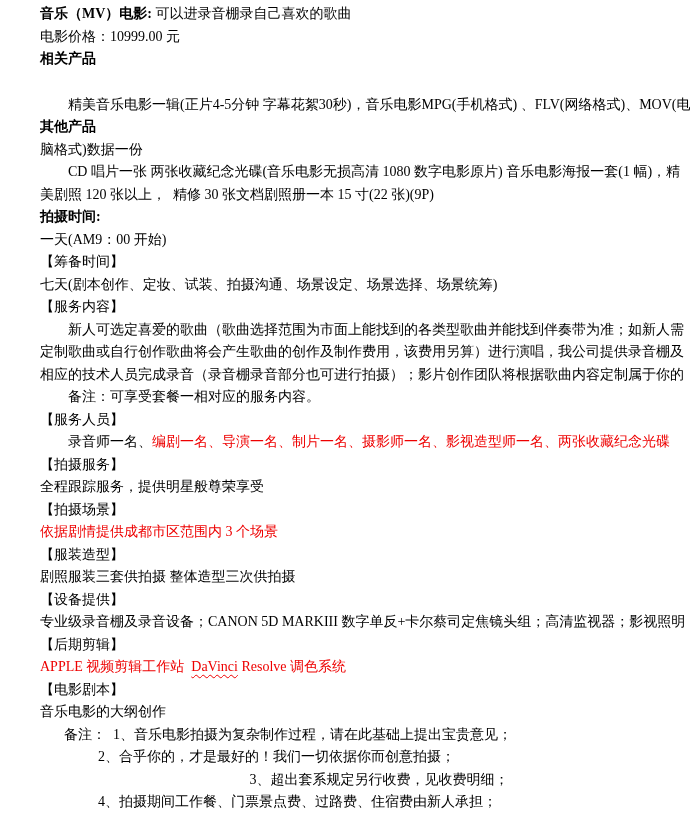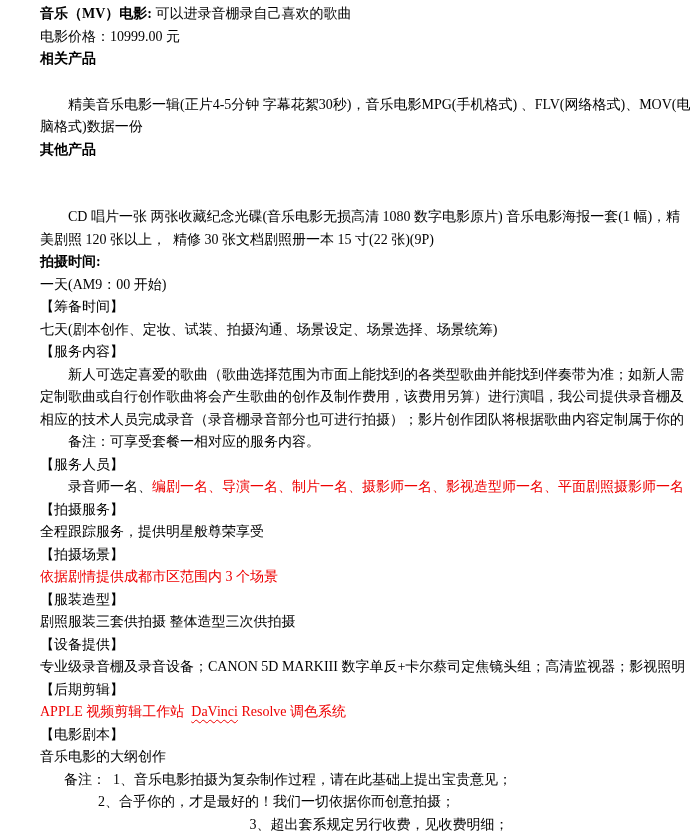--- a/index.html
+++ b/index.html
@@ -41,35 +41,35 @@
 </style>
 </head>
 <body>
 
 <div class="page">
   <div class="doc" id="doc">
       <div class="line"><span class="b">音乐（MV）电影: </span><span>可以进录音棚录自己喜欢的歌曲</span></div>
       <div class="line"><span>电影价格：10999.00 元</span></div>
       <div class="line"><span class="b">相关产品</span></div>
       <div class="line" style="padding-left: 28px; margin-top: 23px;"><span>精美音乐电影一辑(正片4-5分钟 字幕花絮30秒)，音乐电影MPG(手机格式) 、FLV(网络格式)、MOV(电</span></div>
+      <div class="line"><span class="b">其他产品</span></div>
       <div class="line"><span>脑格式)数据一份</span></div>
-      <div class="line"><span class="b">其他产品</span></div>
-      <div class="line" style="padding-left: 28px; margin-top: 45px;"><span>CD 唱片一张 两张收藏纪念光碟(音乐电影无损高清 1080 数字电影原片) 音乐电影海报一套(1 幅)，精</span></div>
+      <div class="line" style="padding-left: 28px;"><span>CD 唱片一张 两张收藏纪念光碟(音乐电影无损高清 1080 数字电影原片) 音乐电影海报一套(1 幅)，精</span></div>
       <div class="line"><span>美剧照 120 张以上，  精修 30 张文档剧照册一本 15 寸(22 张)(9P)</span></div>
       <div class="line"><span class="b">拍摄时间:</span></div>
       <div class="line"><span>一天(AM9：00 开始)</span></div>
       <div class="line"><span>【筹备时间】</span></div>
       <div class="line"><span>七天(剧本创作、定妆、试装、拍摄沟通、场景设定、场景选择、场景统筹)</span></div>
       <div class="line"><span>【服务内容】</span></div>
       <div class="line" style="padding-left: 28px;"><span>新人可选定喜爱的歌曲（歌曲选择范围为市面上能找到的各类型歌曲并能找到伴奏带为准；如新人需</span></div>
       <div class="line"><span>定制歌曲或自行创作歌曲将会产生歌曲的创作及制作费用，该费用另算）进行演唱，我公司提供录音棚及</span></div>
       <div class="line"><span>相应的技术人员完成录音（录音棚录音部分也可进行拍摄）；影片创作团队将根据歌曲内容定制属于你的</span></div>
       <div class="line" style="padding-left: 28px;"><span>备注：可享受套餐一相对应的服务内容。</span></div>
       <div class="line"><span>【服务人员】</span></div>
-      <div class="line" style="padding-left: 28px;"><span>录音师一名、</span><span class="r">编剧一名、导演一名、制片一名、摄影师一名、影视造型师一名、平面剧照摄影师一名</span></div>
+      <div class="line" style="padding-left: 28px;"><span>录音师一名、</span><span class="r">编剧一名、导演一名、制片一名、摄影师一名、影视造型师一名、两张收藏纪念光碟</span></div>
       <div class="line"><span>【拍摄服务】</span></div>
       <div class="line"><span>全程跟踪服务，提供明星般尊荣享受</span></div>
       <div class="line"><span>【拍摄场景】</span></div>
       <div class="line"><span class="r">依据剧情提供成都市区范围内 3 个场景</span></div>
       <div class="line"><span>【服装造型】</span></div>
       <div class="line"><span>剧照服装三套供拍摄 整体造型三次供拍摄</span></div>
       <div class="line"><span>【设备提供】</span></div>
       <div class="line"><span>专业级录音棚及录音设备；CANON 5D MARKIII 数字单反+卡尔蔡司定焦镜头组；高清监视器；影视照明</span></div>
       <div class="line"><span>【后期剪辑】</span></div>
       <div class="line"><span class="r">APPLE 视频剪辑工作站  </span><span class="r w">DaVinci</span><span class="r"> Resolve 调色系统</span></div>

